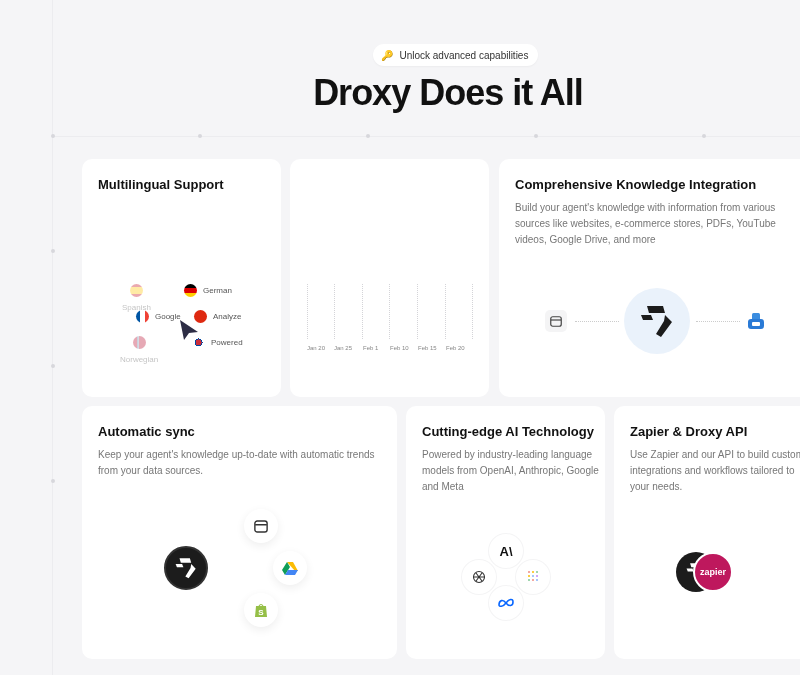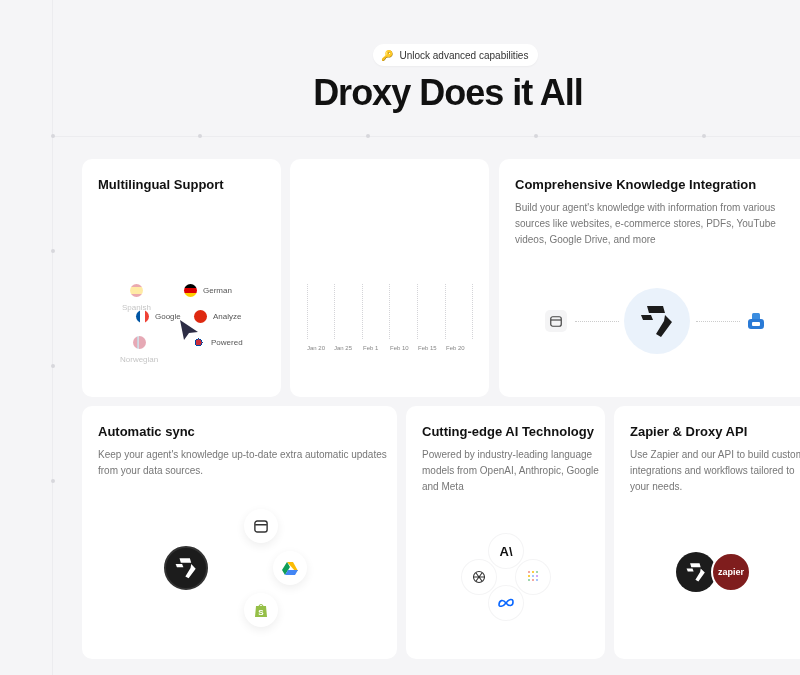--- a/index.html
+++ b/index.html
@@ -164,21 +164,21 @@
     <svg width="18" height="18" viewBox="0 0 18 18">
         <rect x="5" y="1" width="8" height="7" rx="1.5" fill="#3b8de0"></rect>
         <rect x="1" y="7" width="16" height="10" rx="3" fill="#2a7ad6"></rect>
         <rect x="5" y="10" width="8" height="4" rx="1" fill="#fff"></rect>
       </svg>
   </div>
 </div>
 
 <div class="card" style="left:82px;top:406px;width:315px;height:253px">
   <h3>Automatic sync</h3>
-  <p style="width:290px">Keep your agent's knowledge up-to-date extra automatic updates from your data sources.</p>
+  <p style="width:290px">Keep your agent's knowledge up-to-date with automatic trends from your data sources.</p>
   <div style="position:absolute;left:82px;top:140px;width:44px;height:44px;border-radius:50%;background:#1c1c1c;border:2px solid #333;display:flex;align-items:center;justify-content:center">
     <svg width="24" height="22" viewBox="0 0 36 34">
         <path d="M8 2 L24 2 L26 9 L10 9 Z" fill="#fff"></path>
         <path d="M2 11 L12 11 L14 16 L4 16 Z" fill="#fff"></path>
         <path d="M26 11 L33 18 L22 33 L17 30 L25 17 Z" fill="#fff"></path>
       </svg>
   </div>
   <div class="circle-ico" style="left:162px;top:103px;width:34px;height:34px">
     <svg width="14" height="13" viewBox="0 0 12 11">
         <rect x="0.75" y="0.75" width="10.5" height="9.5" rx="2" fill="none" stroke="#333" stroke-width="1.2"></rect>
@@ -240,14 +240,14 @@
 <div class="card" style="left:614px;top:406px;width:200px;height:253px">
   <h3>Zapier &amp; Droxy API</h3>
   <p style="width:178px">Use Zapier and our API to build custom integrations and workflows tailored to your needs.</p>
   <div style="position:absolute;left:62px;top:146px;width:40px;height:40px;border-radius:50%;background:#1c1c1c;display:flex;align-items:center;justify-content:center">
     <svg width="22" height="20" viewBox="0 0 36 34">
         <path d="M8 2 L24 2 L26 9 L10 9 Z" fill="#fff"></path>
         <path d="M2 11 L12 11 L14 16 L4 16 Z" fill="#fff"></path>
         <path d="M26 11 L33 18 L22 33 L17 30 L25 17 Z" fill="#fff"></path>
       </svg>
   </div>
-  <div style="position:absolute;left:97px;top:146px;width:40px;height:40px;border-radius:50%;background:#7f1d1d;border:2px solid #fff;display:flex;align-items:center;justify-content:center;color:#fff;font-size:9px;font-weight:700">zapier</div>
+  <div style="position:absolute;left:79px;top:146px;width:40px;height:40px;border-radius:50%;background:#be185d;border:2px solid #fff;display:flex;align-items:center;justify-content:center;color:#fff;font-size:9px;font-weight:700">zapier</div>
 </div>
 
 </body></html>

